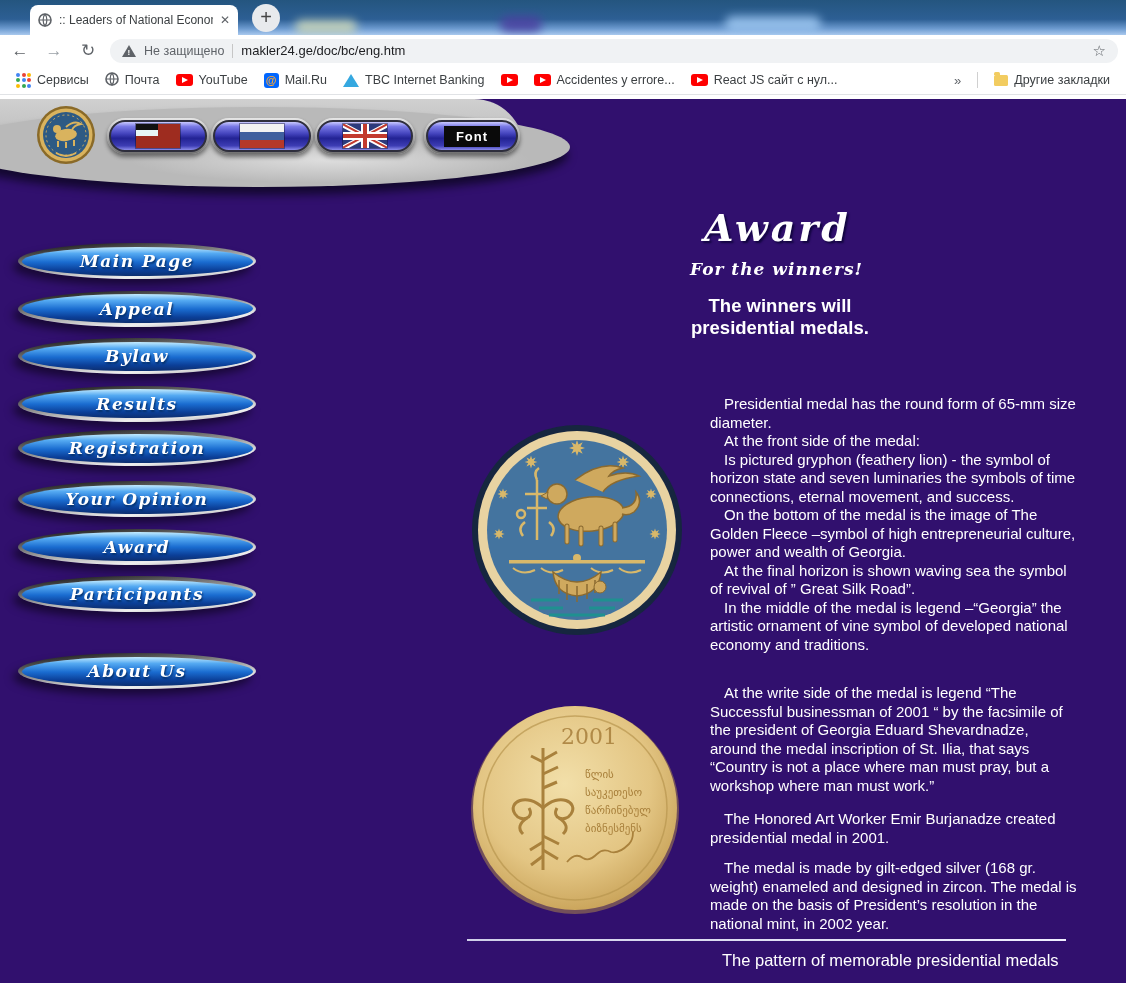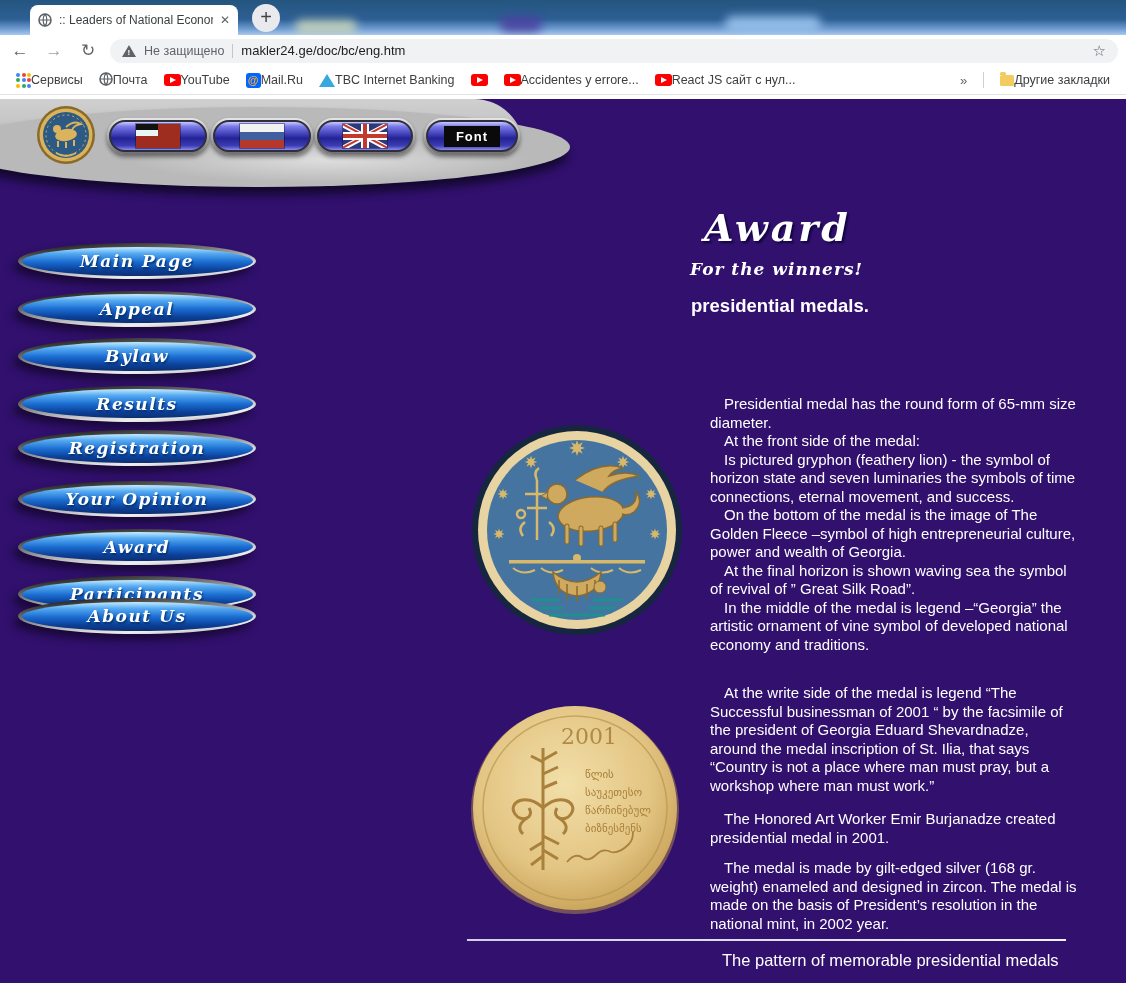--- a/index.html
+++ b/index.html
@@ -34,21 +34,21 @@
     border-right:7px solid transparent; border-bottom:12px solid #5f6368; }
   .warn b { position:absolute; left:5.5px; top:3px; color:#fff; font-size:8px; font-weight:bold; z-index:1; }
   .sec { font-size:12.5px; color:#5f6368; }
   .vsep { width:1px; height:14px; background:#c6c6c6; }
   .url { font-size:13px; color:#202124; flex:1; }
   .star { font-size:15px; color:#5f6368; }
 
   
   .bookmarks { height:29px; background:#fff; border-bottom:1px solid #e1e3e6;
     display:flex; align-items:center; padding:0 10px; gap:4px; }
-  .bm-item { display:flex; align-items:center; padding:3px 6px; border-radius:4px;
+  .bm-item { display:flex; align-items:center; gap:6px; padding:3px 6px; border-radius:4px;
     font-size:12.5px; color:#3c4043; white-space:nowrap; }
   .spacer { flex:1; }
   .chev { color:#5f6368; font-size:13px; padding:0 6px; }
   .bm-divider { width:1px; height:16px; background:#d0d0d0; margin:0 6px; }
   .apps { display:grid; grid-template-columns:repeat(3,4px); grid-gap:1.5px; }
   .apps i { width:4px; height:4px; border-radius:50%; }
   .yt { width:17px; height:12px; background:#ff0000; border-radius:3px; position:relative; }
   .yt::after { content:""; position:absolute; left:6px; top:3px; border-left:6px solid #fff;
     border-top:3px solid transparent; border-bottom:3px solid transparent; }
   .mailru { width:15px; height:15px; background:#0066ff; border-radius:3px; color:#ffa930;
@@ -312,30 +312,31 @@
         <div class="oval" style="top: 429.6px;">
           <div class="inner">
             <span class="lbl">Award</span>
           </div>
         </div>
         <div class="oval" style="top: 477.2px;">
           <div class="inner">
             <span class="lbl">Participants</span>
           </div>
         </div>
-        <div class="oval" style="top: 499px;">
+        <div class="oval" style="top: 554px;">
           <div class="inner">
             <span class="lbl">About Us</span>
           </div>
         </div>
       </div>
 
     <div class="title script">Award</div>
     <div class="subtitle script">For the winners!</div>
     <div class="intro" id="intro">
+        <div>The winners will</div>
         <div>presidential medals.</div>
       </div>
 
     <div class="tblock" id="block1">
         <p>Presidential medal has the round form of 65-mm size diameter.</p>
         <p>At the front side of the medal:</p>
         <p>Is pictured gryphon  (feathery lion) - the symbol of horizon state and seven luminaries the symbols of time connections, eternal movement, and success.</p>
         <p>On the bottom of the medal is the image of The Golden Fleece –symbol of high entrepreneurial culture, power and wealth of Georgia.</p>
         <p>At the final horizon is shown waving sea the symbol of revival of ” Great Silk Road”.</p>
         <p>In the middle of the medal is legend –“Georgia” the artistic ornament of vine symbol of developed national economy and traditions.</p>

